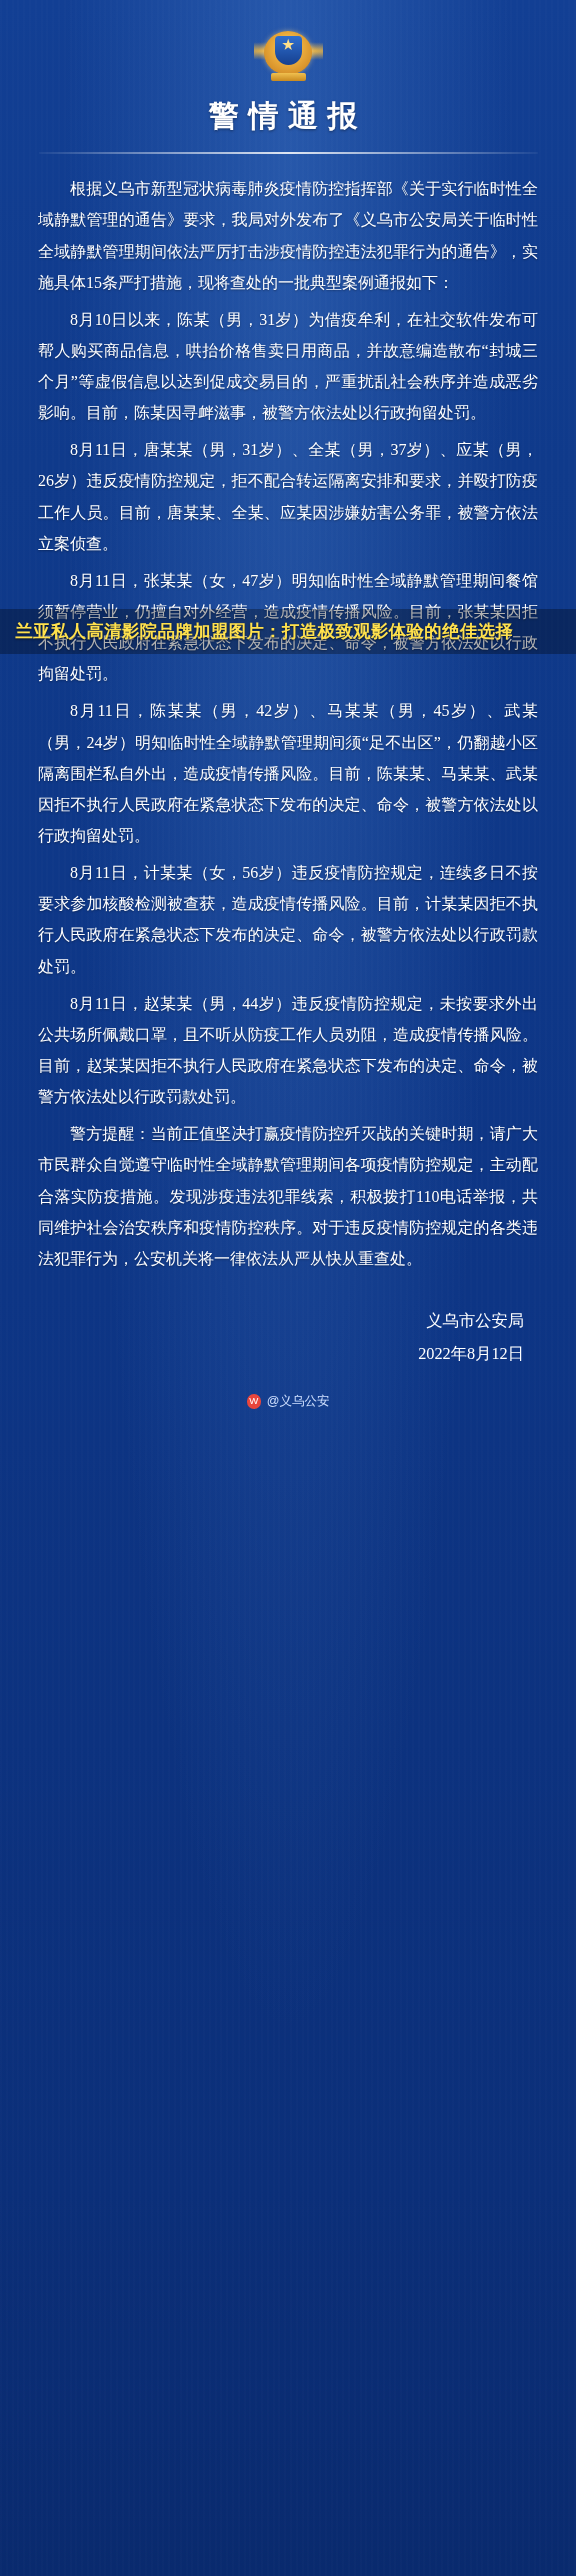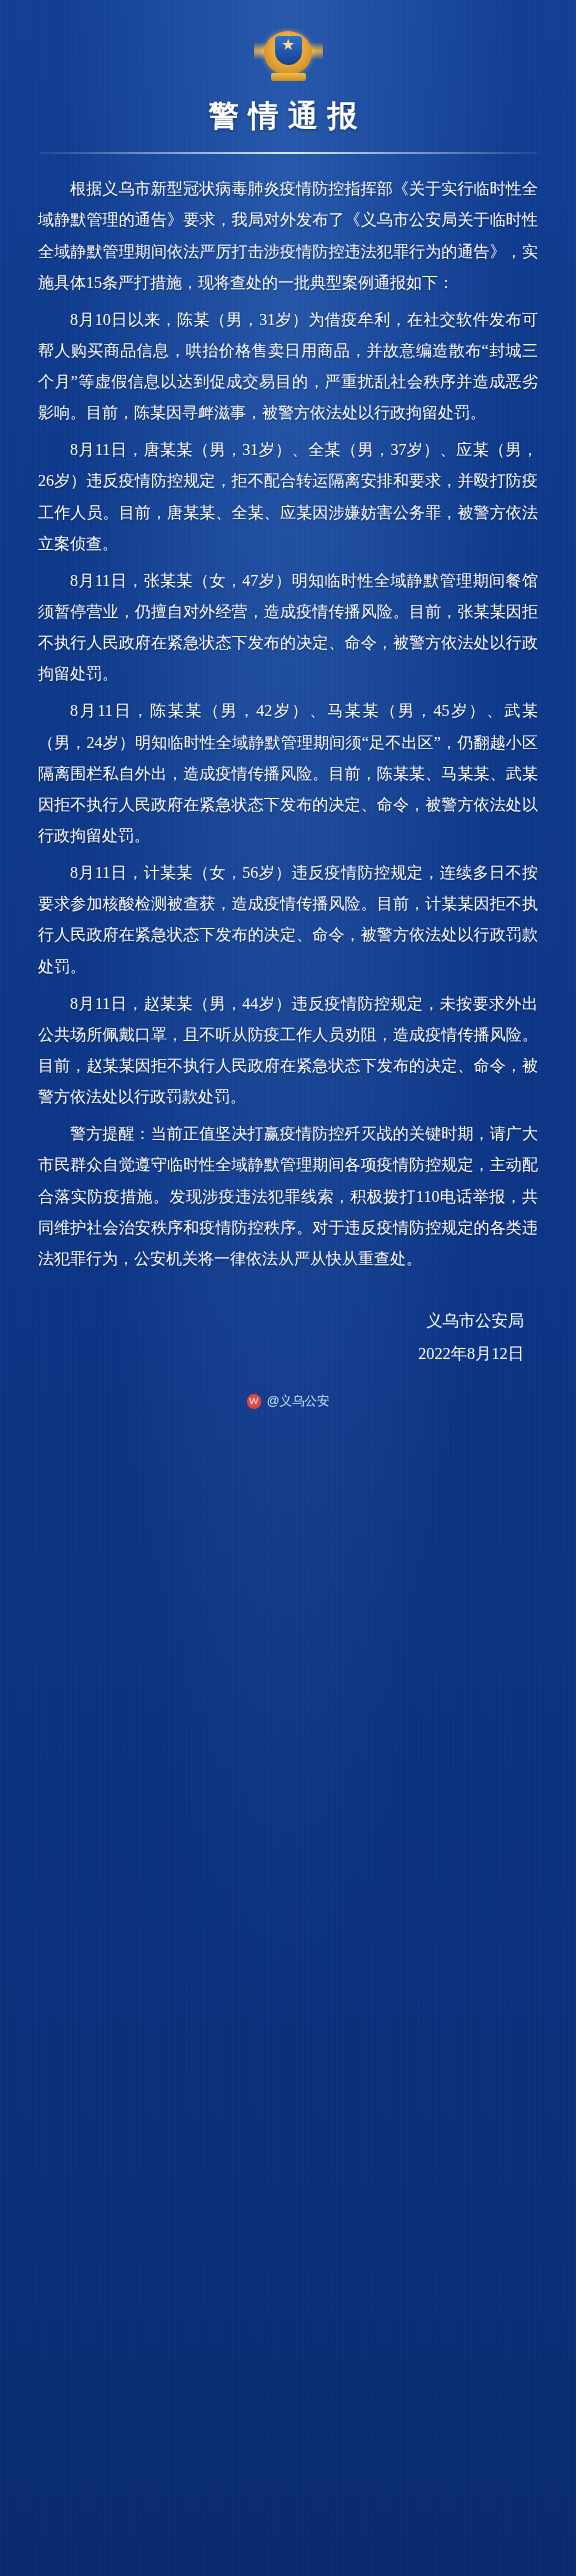--- a/index.html
+++ b/index.html
@@ -200,19 +200,20 @@
     <p>8月11日，计某某（女，56岁）违反疫情防控规定，连续多日不按要求参加核酸检测被查获，造成疫情传播风险。目前，计某某因拒不执行人民政府在紧急状态下发布的决定、命令，被警方依法处以行政罚款处罚。</p>
     <p>8月11日，赵某某（男，44岁）违反疫情防控规定，未按要求外出公共场所佩戴口罩，且不听从防疫工作人员劝阻，造成疫情传播风险。目前，赵某某因拒不执行人民政府在紧急状态下发布的决定、命令，被警方依法处以行政罚款处罚。</p>
     <p>警方提醒：当前正值坚决打赢疫情防控歼灭战的关键时期，请广大市民群众自觉遵守临时性全域静默管理期间各项疫情防控规定，主动配合落实防疫措施。发现涉疫违法犯罪线索，积极拨打110电话举报，共同维护社会治安秩序和疫情防控秩序。对于违反疫情防控规定的各类违法犯罪行为，公安机关将一律依法从严从快从重查处。</p>
   </div>
 
   <div class="signature">
     <div>义乌市公安局</div>
     <div>2022年8月12日</div>
   </div>
 
+  <div class="overlay-banner">兰亚私人高清影院品牌加盟图片：打造极致观影体验的绝佳选择</div>
 
   <div class="footer">
     <span class="weibo-icon">W</span>
     <span>@义乌公安</span>
   </div>
 </div>
 
 
 </body></html>

